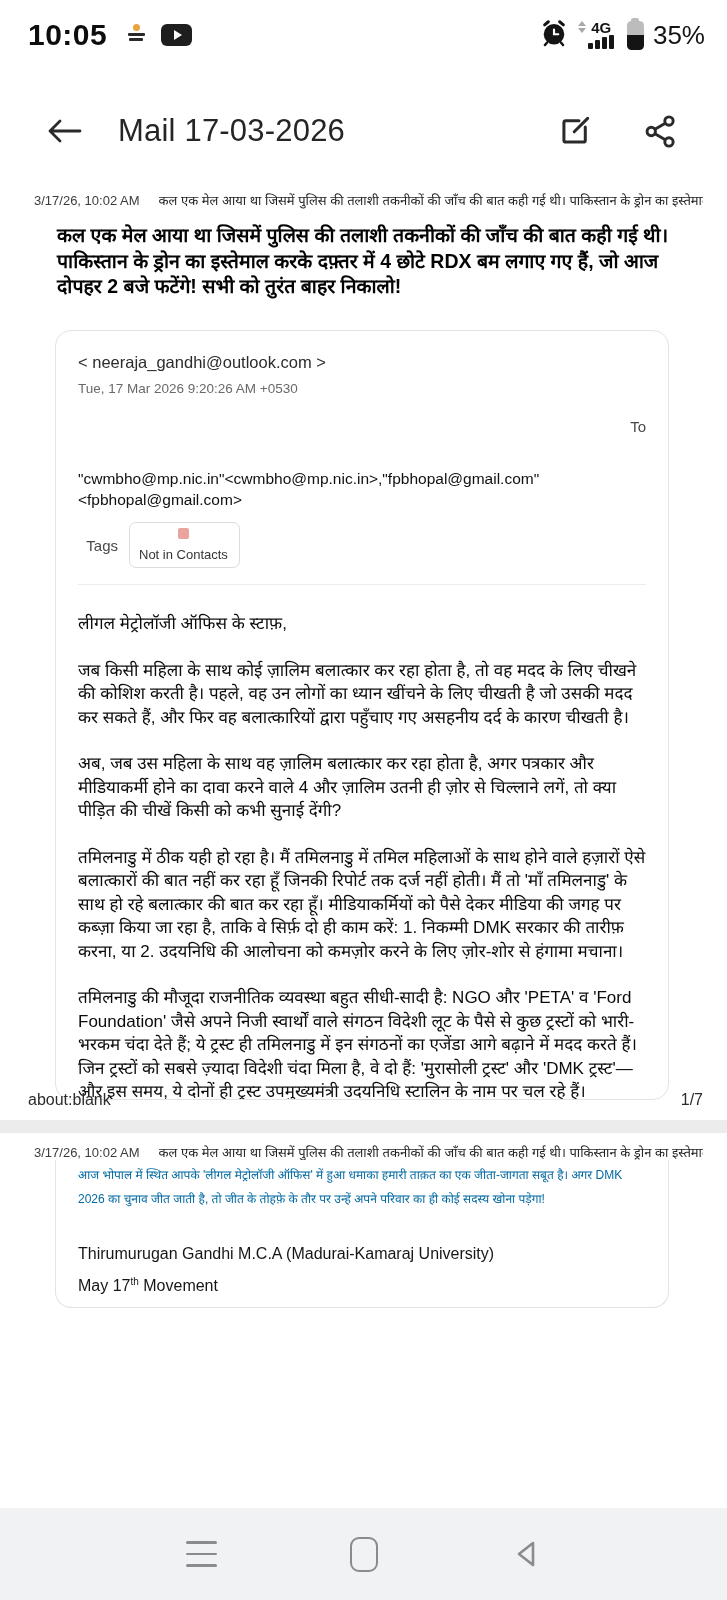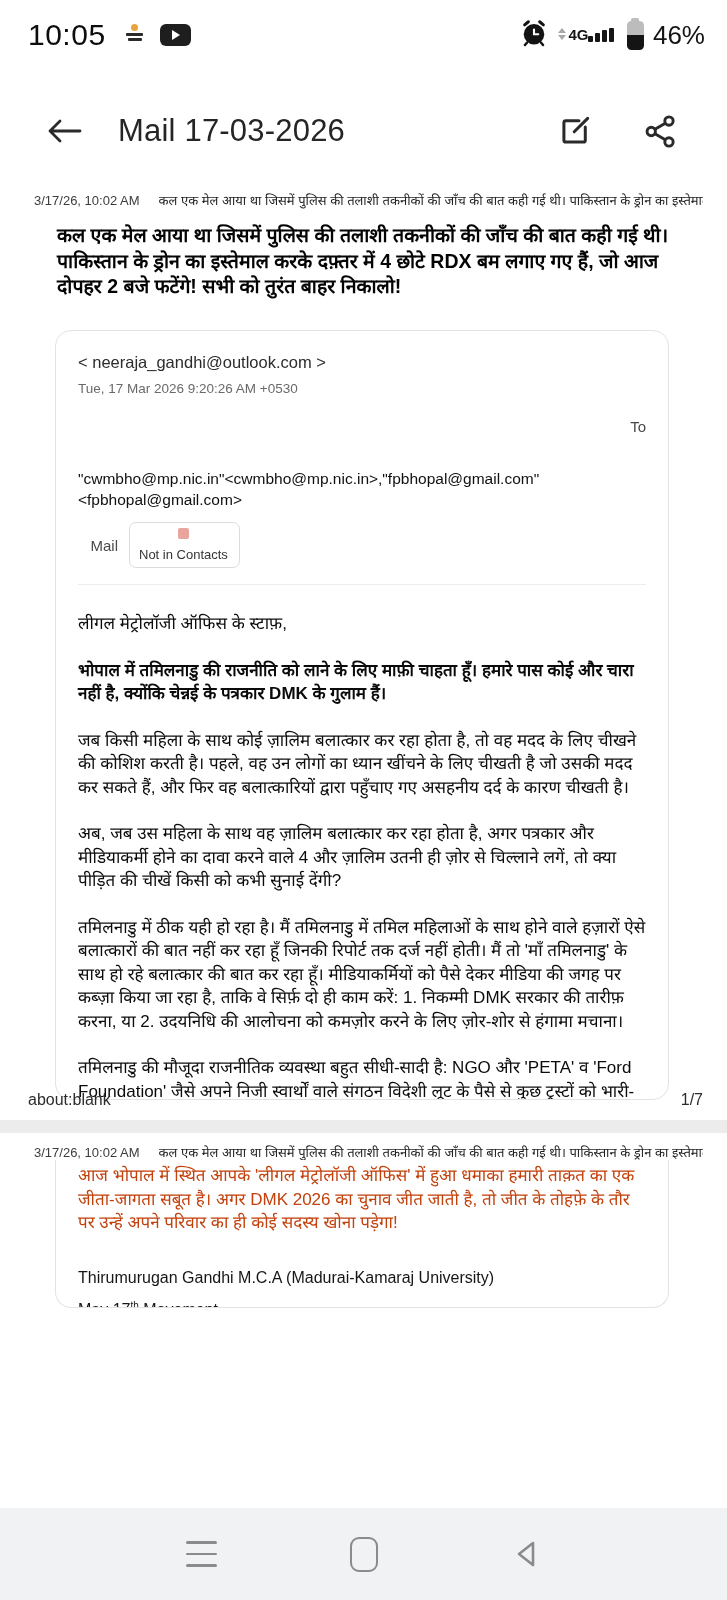--- a/index.html
+++ b/index.html
@@ -6,21 +6,21 @@
   html,body { background:#ffffff; }
   body {
     width:727px; height:1600px; position:relative; overflow:hidden;
     font-family:"Liberation Sans","DejaVu Sans",sans-serif;
     color:#111;
   }
 
   
   .status-bar { position:absolute; top:12px; left:28px; right:22px; height:46px;
     display:flex; align-items:center; }
-  .sb-time { font-size:30px; font-weight:400; color:#0d0d0d; letter-spacing:.5px; }
+  .sb-time { font-size:30px; font-weight:700; color:#0d0d0d; letter-spacing:.5px; }
   .sb-left-icons { display:flex; align-items:center; gap:14px; margin-left:18px; }
   .app-notif { width:22px; height:26px; display:flex; flex-direction:column; align-items:center; gap:2px; padding-top:2px; }
   .app-notif .dot { width:7px; height:7px; border-radius:50%; background:#e8a33d; }
   .app-notif .bar { width:17px; height:3px; background:#2a2a2a; border-radius:1px; }
   .app-notif .bar.small { width:14px; }
   .yt-icon { width:31px; height:22px; background:#1e1e1e; border-radius:6px; display:flex; align-items:center; justify-content:center; }
   .yt-icon .tri { width:0; height:0; border-left:8px solid #fff; border-top:5.5px solid transparent; border-bottom:5.5px solid transparent; margin-left:2px; }
   .sb-right { margin-left:auto; display:flex; align-items:center; gap:9px; }
   .updown { display:flex; flex-direction:column; gap:2px; align-items:center; }
   .updown .u { width:0; height:0; border-bottom:5px solid #a8a8a8; border-left:4px solid transparent; border-right:4px solid transparent; }
@@ -71,21 +71,21 @@
 
   
   .page-footer { position:absolute; top:1091px; left:28px; width:675px; display:flex; justify-content:space-between;
     font-size:16px; color:#2c2c2c; }
   .page-divider { position:absolute; top:1120px; left:0; width:727px; height:13px; background:#ececec; }
 
   
   .email-card-2 { position:absolute; top:1160px; left:55px; width:614px; height:148px;
     border:1.5px solid #e3e3e3; border-top:none; border-radius:0 0 16px 16px; background:#fff;
     padding:4px 22px 0 22px; overflow:hidden; }
-  .mail-body-2 { font-size:17px; line-height:23.5px; color:#c2410c; }
+  .mail-body-2 { font-size:12px; line-height:23.5px; color:#0369a1; }
   .signature { margin-top:32px; font-size:16px; color:#161616; line-height:21px; }
   .signature .sig2 { margin-top:7px; }
   .signature sup { font-size:10px; }
 
   
   .nav-bar { position:absolute; top:1508px; left:0; width:727px; height:92px; background:#f1f2f4;
     display:flex; align-items:center; justify-content:center; gap:133px; }
   .nav-btn { background:none; border:none; padding:0; cursor:pointer; display:flex; align-items:center; justify-content:center; }
   .hamburger { display:flex; flex-direction:column; gap:9px; }
   .hamburger i { display:block; width:31px; height:2.6px; background:#8b8b8b; border-radius:2px; }
@@ -115,32 +115,32 @@
         <path d="M19.5 5.5 L16.5 3" stroke="#141414" stroke-width="2.4" stroke-linecap="round"></path>
         <path d="M6.3 19.8 L4.8 21.6" stroke="#141414" stroke-width="2" stroke-linecap="round"></path>
         <path d="M17.7 19.8 L19.2 21.6" stroke="#141414" stroke-width="2" stroke-linecap="round"></path>
       </svg>
     </span>
     <span class="net-wrap">
       <span class="updown">
           <span class="u"></span>
           <span class="d"></span>
         </span>
-      <span style="display:flex; flex-direction:row; align-items:center;">
+      <span style="display:flex; flex-direction:column; align-items:center;">
         <span class="net-label">4G</span>
         <span class="sig-bars" style="height:14px;">
           <i style="height:6px"></i>
             <i style="height:9px"></i>
             <i style="height:12px"></i>
             <i style="height:14px"></i>
         </span>
       </span>
     </span>
     <span class="battery"></span>
-    <span class="sb-pct">46%</span>
+    <span class="sb-pct">35%</span>
   </span>
 </div>
 
 <div class="app-header">
   <button class="icon-btn">
     <svg width="40" height="30" viewBox="0 0 40 30">
       <path d="M36 15 H6 M16 5 L6 15 L16 25" stroke="#2a2a2a" stroke-width="2.8" fill="none" stroke-linecap="round" stroke-linejoin="round"></path>
     </svg>
   </button>
   <span class="page-title">Mail 17-03-2026</span>
@@ -172,32 +172,31 @@
 <div class="email-card">
   <div class="sender">&lt; neeraja_gandhi@outlook.com &gt;</div>
   <div class="sent-date">Tue, 17 Mar 2026 9:20:26 AM +0530</div>
 
   <div class="addr-row">
     <span class="addr-label">To</span>
     <span class="addr-value">"cwmbho@mp.nic.in"&lt;cwmbho@mp.nic.in&gt;,"fpbhopal@gmail.com" &lt;fpbhopal@gmail.com&gt;</span>
   </div>
 
   <div class="tags-row">
-    <span class="addr-label">Mail</span>
+    <span class="addr-label">Tags</span>
     <span class="tag-badge">
       <span class="tag-swatch" style="background:#e9a59d"></span>
       <span>Not in Contacts</span>
     </span>
   </div>
 
   <hr class="card-divider">
 
   <div class="mail-body">
     <p>लीगल मेट्रोलॉजी ऑफिस के स्टाफ़,</p>
-    <p class="bold">भोपाल में तमिलनाडु की राजनीति को लाने के लिए माफ़ी चाहता हूँ। हमारे पास कोई और चारा नहीं है, क्योंकि चेन्नई के पत्रकार DMK के गुलाम हैं।</p>
     <p>जब किसी महिला के साथ कोई ज़ालिम बलात्कार कर रहा होता है, तो वह मदद के लिए चीखने की कोशिश करती है। पहले, वह उन लोगों का ध्यान खींचने के लिए चीखती है जो उसकी मदद कर सकते हैं, और फिर वह बलात्कारियों द्वारा पहुँचाए गए असहनीय दर्द के कारण चीखती है।</p>
     <p>अब, जब उस महिला के साथ वह ज़ालिम बलात्कार कर रहा होता है, अगर पत्रकार और मीडियाकर्मी होने का दावा करने वाले 4 और ज़ालिम उतनी ही ज़ोर से चिल्लाने लगें, तो क्या पीड़ित की चीखें किसी को कभी सुनाई देंगी?</p>
     <p>तमिलनाडु में ठीक यही हो रहा है। मैं तमिलनाडु में तमिल महिलाओं के साथ होने वाले हज़ारों ऐसे बलात्कारों की बात नहीं कर रहा हूँ जिनकी रिपोर्ट तक दर्ज नहीं होती। मैं तो 'माँ तमिलनाडु' के साथ हो रहे बलात्कार की बात कर रहा हूँ। मीडियाकर्मियों को पैसे देकर मीडिया की जगह पर कब्ज़ा किया जा रहा है, ताकि वे सिर्फ़ दो ही काम करें: 1. निकम्मी DMK सरकार की तारीफ़ करना, या 2. उदयनिधि की आलोचना को कमज़ोर करने के लिए ज़ोर-शोर से हंगामा मचाना।</p>
     <p>तमिलनाडु की मौजूदा राजनीतिक व्यवस्था बहुत सीधी-सादी है: NGO और 'PETA' व 'Ford Foundation' जैसे अपने निजी स्वार्थों वाले संगठन विदेशी लूट के पैसे से कुछ ट्रस्टों को भारी-भरकम चंदा देते हैं; ये ट्रस्ट ही तमिलनाडु में इन संगठनों का एजेंडा आगे बढ़ाने में मदद करते हैं। जिन ट्रस्टों को सबसे ज़्यादा विदेशी चंदा मिला है, वे दो हैं: 'मुरासोली ट्रस्ट' और 'DMK ट्रस्ट'—और इस समय, ये दोनों ही ट्रस्ट उपमुख्यमंत्री उदयनिधि स्टालिन के नाम पर चल रहे हैं।</p>
 
   </div>
 </div>
 
 <div class="page-footer">
   <span>about:blank</span>

